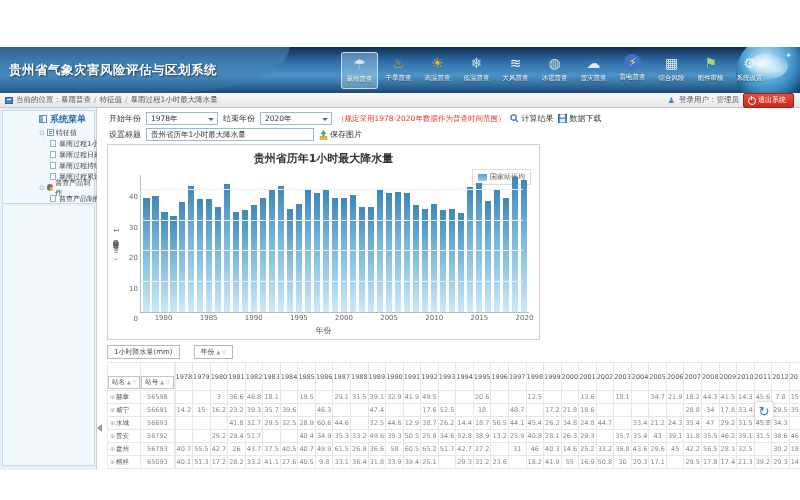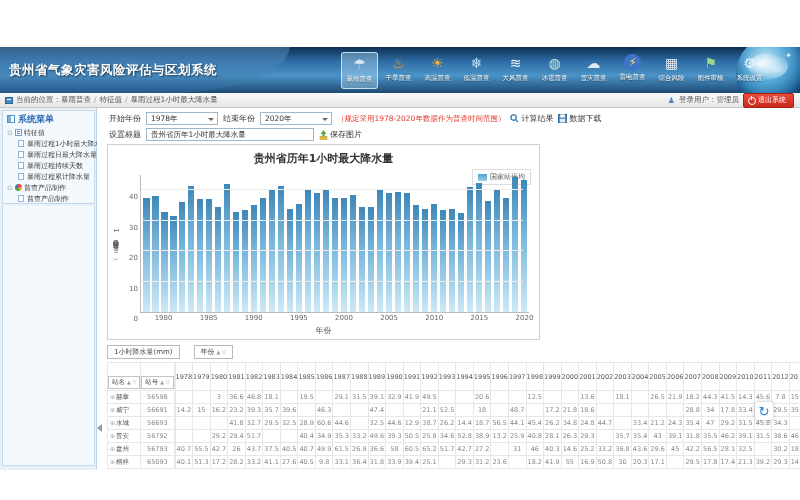--- a/index.html
+++ b/index.html
@@ -41,21 +41,21 @@
   .exit-btn { background:linear-gradient(180deg,#ea4a3a,#c8291c); color:#fff; border:1px solid #a82015;
     border-radius:2px; font-size:7px; padding:1px 7px 2px 14px; cursor:pointer; position:relative; }
   .exit-btn::before { content:""; position:absolute; left:4px; top:3px; width:6px; height:6px;
     border:1px solid #fff; border-radius:50%; }
   .exit-btn::after { content:""; position:absolute; left:7px; top:2px; width:1px; height:4px; background:#fff; }
 
   
   .sidebar { position:absolute; left:0; top:108px; width:97px; height:362px;
     background:#e8f1fa; border-right:1px solid #bdd2e4; }
   .side-panel { position:absolute; left:2px; top:2px; width:93px; height:94px;
-    background:#f4f9fd; border:1px solid #c6d9ea; }
+    background:#f4f9fd; border:1px solid #c6d9ea;padding-left:32px; }
   .side-panel2 { position:absolute; left:2px; top:98px; width:93px; height:260px;
     background:#f4f9fd; border:1px solid #c6d9ea; border-top:none; }
   .side-title { display:flex; align-items:center; gap:3px; height:16px; padding-left:4px;
     color:#2f6db3; font-weight:bold; font-size:9px; }
   .side-title-ico { width:8px; height:8px; border:1px solid #5a8fc6; background:#fff; position:relative; }
   .side-title-ico::after { content:""; position:absolute; left:0; top:0; width:3px; height:6px; background:#7fb0dd; }
   .tree { font-size:7px; color:#3a3a3a; }
   .tree-group { display:flex; align-items:center; gap:2px; height:11px; padding-left:4px; cursor:pointer; }
   .tg-toggle { color:#8aa8c4; font-size:7px; }
   .tg-ico { width:7px; height:7px; display:inline-block; }
@@ -544,21 +544,21 @@
               <td>20.6</td>
               <td></td>
               <td></td>
               <td>12.5</td>
               <td></td>
               <td></td>
               <td>13.6</td>
               <td></td>
               <td>18.1</td>
               <td></td>
-              <td>26.5</td>
+              <td>34.7</td>
               <td>21.9</td>
               <td>18.2</td>
               <td>44.3</td>
               <td>41.5</td>
               <td>14.3</td>
               <td>45.6</td>
               <td>7.8</td>
               <td>15.3</td>
             </tr>
             <tr>
@@ -572,21 +572,21 @@
               <td>39.3</td>
               <td>35.7</td>
               <td>39.6</td>
               <td></td>
               <td>46.3</td>
               <td></td>
               <td></td>
               <td>47.4</td>
               <td></td>
               <td></td>
-              <td>21.1</td>
+              <td>17.6</td>
               <td>52.5</td>
               <td></td>
               <td>18</td>
               <td></td>
               <td>48.7</td>
               <td></td>
               <td>17.2</td>
               <td>21.8</td>
               <td>18.6</td>
               <td></td>

